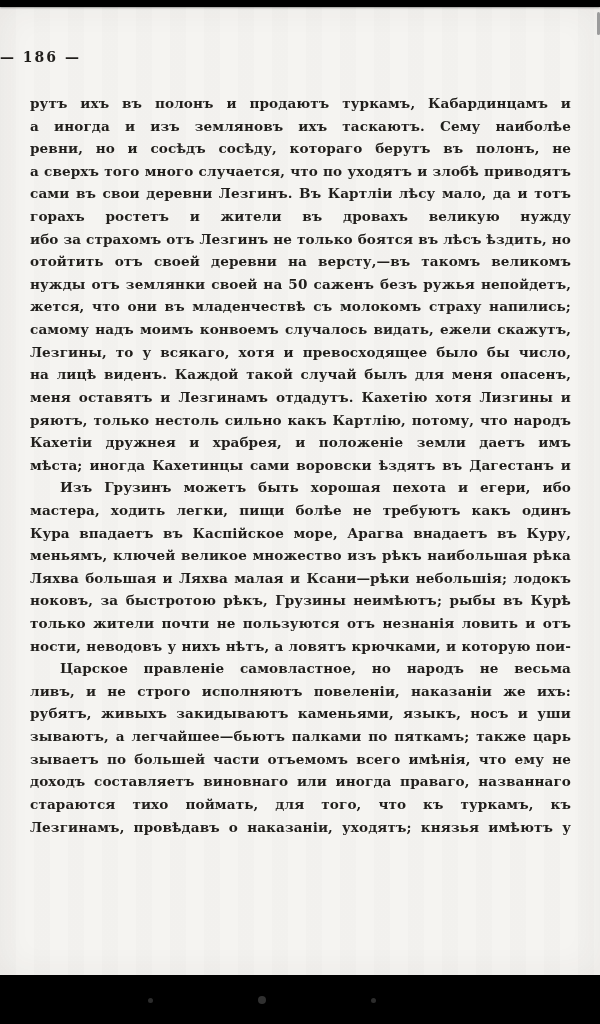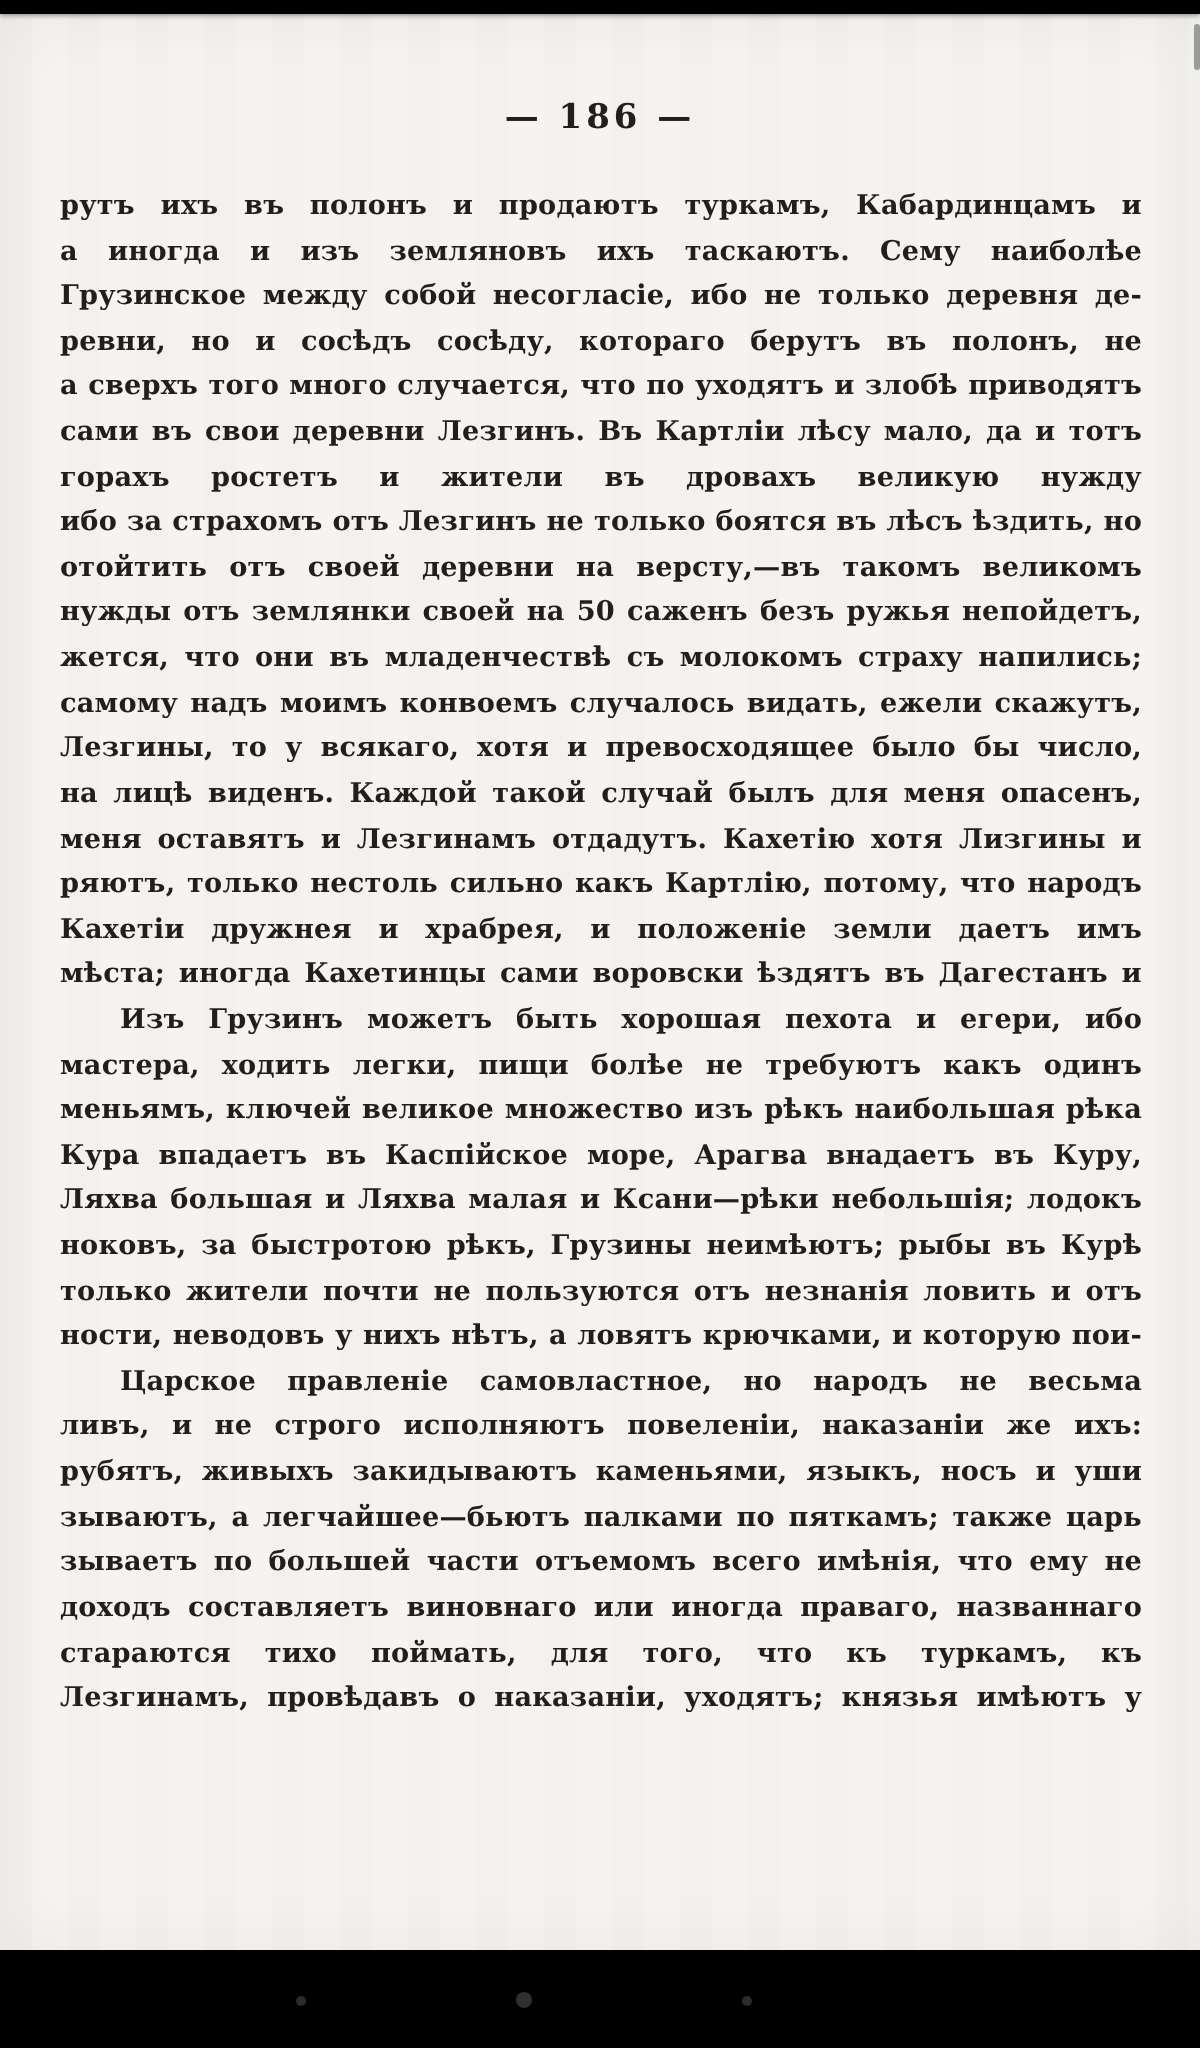--- a/index.html
+++ b/index.html
@@ -30,22 +30,22 @@
   .page {
     position: absolute; top: 7px; left: 0; right: 0; bottom: 49px;
     background:
       repeating-linear-gradient(90deg, rgba(0,0,0,0.012) 0 16px, rgba(255,255,255,0.012) 16px 34px),
       var(--paper);
     box-shadow: inset 0 0 34px rgba(60,55,45,0.06);
   }
   .pagenum {
     position: absolute;
     top: 42px; left: 0; right: 0;
-    text-align: center;
-    font-size: 17px;
+    text-align: left;
+    font-size: 14px;
     font-weight: 700;
     letter-spacing: 2px;
     color: var(--ink);
   }
   .textblock {
     position: absolute;
     top: 85px;
     left: 30px;
     width: 541px;
     color: var(--ink);
@@ -96,40 +96,39 @@
 <body>
 
 <div class="screen">
   <div class="statusbar"></div>
 
   <div class="page">
     <div class="pagenum">— 186 —</div>
     <div class="textblock" id="textblock">
         <div class="line">рутъ ихъ въ полонъ и продаютъ туркамъ, Кабардинцамъ и Кубанцамъ,</div>
         <div class="line">а иногда и изъ земляновъ ихъ таскаютъ. Сему наиболѣе причиной</div>
-        <div class="line">Грузинское между собой несогласіе, ибо не только деревня де-</div>
         <div class="line">ревни, но и сосѣдъ сосѣду, котораго берутъ въ полонъ, не помогаетъ,</div>
         <div class="line">а сверхъ того много случается, что по уходятъ и злобѣ приводятъ</div>
         <div class="line">сами въ свои деревни Лезгинъ. Въ Картліи лѣсу мало, да и тотъ на</div>
         <div class="line">горахъ ростетъ и жители въ дровахъ великую нужду претерпѣваютъ,</div>
         <div class="line">ибо за страхомъ отъ Лезгинъ не только боятся въ лѣсъ ѣздить, но и</div>
         <div class="line">отойтить отъ своей деревни на версту,—въ такомъ великомъ страхѣ</div>
         <div class="line">нужды отъ землянки своей на 50 саженъ безъ ружья непойдетъ, ка-</div>
         <div class="line">жется, что они въ младенчествѣ съ молокомъ страху напились; мнѣ</div>
         <div class="line">самому надъ моимъ конвоемъ случалось видать, ежели скажутъ, что</div>
         <div class="line">Лезгины, то у всякаго, хотя и превосходящее было бы число, страхъ</div>
         <div class="line">на лицѣ виденъ. Каждой такой случай былъ для меня опасенъ, что</div>
         <div class="line">меня оставятъ и Лезгинамъ отдадутъ. Кахетію хотя Лизгины и раззо-</div>
         <div class="line">ряютъ, только нестоль сильно какъ Картлію, потому, что народъ въ</div>
         <div class="line">Кахетіи дружнея и храбрея, и положеніе земли даетъ имъ крѣпкія</div>
         <div class="line">мѣста; иногда Кахетинцы сами воровски ѣздятъ въ Дагестанъ и уво-</div>
         <div class="line indent">Изъ Грузинъ можетъ быть хорошая пехота и егери, ибо стрелять</div>
         <div class="line">мастера, ходить легки, пищи болѣе не требуютъ какъ одинъ хлѣбъ.</div>
+        <div class="line">Кура впадаетъ въ Каспійское море, Арагва внадаетъ въ Куру,</div>
         <div class="line">меньямъ, ключей великое множество изъ рѣкъ наибольшая рѣка</div>
-        <div class="line">Кура впадаетъ въ Каспійское море, Арагва внадаетъ въ Куру,</div>
         <div class="line">Ляхва большая и Ляхва малая и Ксани—рѣки небольшія; лодокъ и чел-</div>
         <div class="line">ноковъ, за быстротою рѣкъ, Грузины неимѣютъ; рыбы въ Курѣ довольно,</div>
         <div class="line">только жители почти не пользуются отъ незнанія ловить и отъ лѣ-</div>
         <div class="line">ности, неводовъ у нихъ нѣтъ, а ловятъ крючками, и которую пои-</div>
         <div class="line indent">Царское правленіе самовластное, но народъ не весьма послуш-</div>
         <div class="line">ливъ, и не строго исполняютъ повеленіи, наказаніи же ихъ: голову</div>
         <div class="line">рубятъ, живыхъ закидываютъ каменьями, языкъ, носъ и уши обрѣ-</div>
         <div class="line">зываютъ, а легчайшее—бьютъ палками по пяткамъ; также царь нака-</div>
         <div class="line">зываетъ по большей части отъемомъ всего имѣнія, что ему не малой</div>
         <div class="line">доходъ составляетъ виновнаго или иногда праваго, названнаго виновнымъ,</div>

